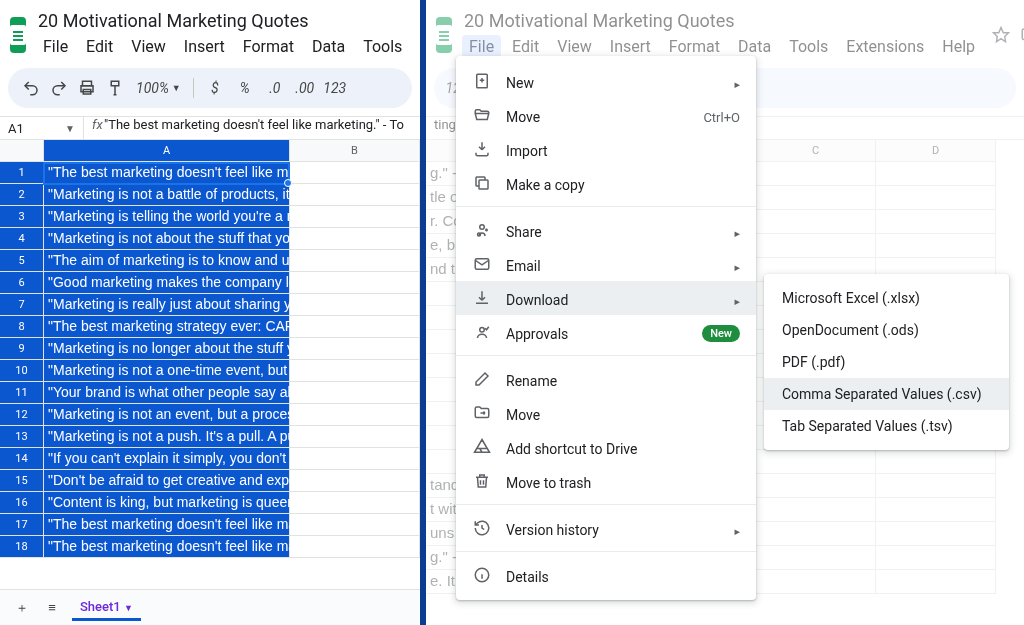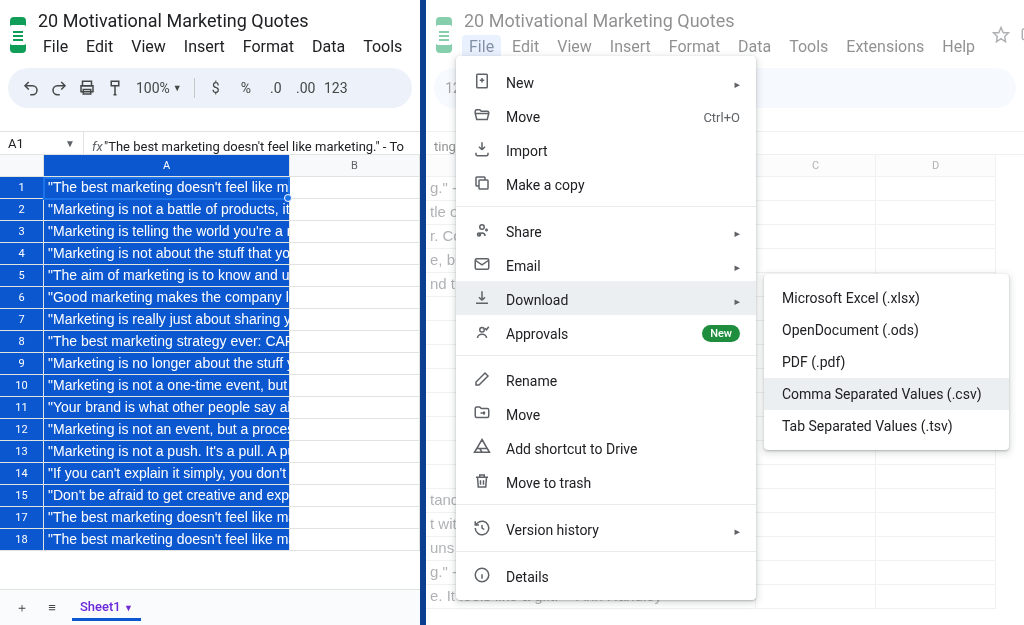--- a/index.html
+++ b/index.html
@@ -19,30 +19,30 @@
   .doc-title { font-size: 18px; color: #202124; padding: 2px 2px; }
   .title-icons { display: flex; gap: 10px; margin-left: auto; align-items: center; color: #5f6368; }
   .title-icons svg { width: 18px; height: 18px; }
 
   
   .menubar { display: flex; gap: 4px; padding: 0 0 4px; font-size: 16px; color: #202124; }
   .menubar span { padding: 2px 7px; border-radius: 4px; cursor: pointer; }
   .menubar span.active { background: #d3e3fd; color: #041e49; }
 
   
-  .toolbar { display: flex; align-items: center; gap: 4px; padding: 6px 10px; background: #edf2fa; border-radius: 24px; margin: 4px 8px 23px; color: #444746; font-size: 14px; height: 40px; }
+  .toolbar { display: flex; align-items: center; gap: 4px; padding: 6px 10px; background: #edf2fa; border-radius: 24px; margin: 4px 8px 8px; color: #444746; font-size: 14px; height: 40px; font-style: italic; }
   .toolbar .grp { display: flex; align-items: center; gap: 2px; }
   .toolbar .btn { min-width: 26px; height: 28px; display: flex; align-items: center; justify-content: center; border-radius: 4px; }
   .toolbar .zoom { padding: 0 4px; }
   .toolbar .sep { width: 1px; height: 20px; background: #c7c7c7; margin: 0 4px; }
   .fontbox { background: #fff; border: 1px solid #747775; border-radius: 4px; height: 24px; padding: 0 6px; display: flex; align-items: center; gap: 6px; min-width: 64px; }
   .numbox { background: #fff; border: 1px solid #747775; border-radius: 4px; width: 32px; height: 24px; display: flex; align-items: center; justify-content: center; font-size: 13px; }
 
   
-  .fx-row { display: flex; align-items: flex-end; border-top: 1px solid #e1e3e1; border-bottom: 1px solid #e1e3e1; height: 24px; font-size: 13px; }
+  .fx-row { display: flex; align-items: flex-start; border-top: 1px solid #e1e3e1; border-bottom: 1px solid #e1e3e1; height: 24px; font-size: 13px; }
   .namebox { width: 84px; display: flex; align-items: center; justify-content: space-between; padding: 0 8px; border-right: 1px solid #e1e3e1; height: 100%; }
   .namebox .dd { font-size: 10px; color: #5f6368; }
   .fx { padding: 0 8px; color: #5f6368; font-style: italic; width: 14px; }
   .fx-content { color: #202124; white-space: nowrap; overflow: hidden; padding-left: 4px; }
 
   
   .colhdrs { display: flex; height: 22px; }
   .corner { width: 44px; background: #f8f9fa; border-right: 1px solid #e1e3e1; border-bottom: 1px solid #e1e3e1; }
   .colhdr { background: #f8f9fa; border-right: 1px solid #e1e3e1; border-bottom: 1px solid #e1e3e1; color: #5f6368; display: flex; align-items: center; justify-content: center; font-size: 11px; }
   .grid-body { overflow: hidden; }
@@ -266,20 +266,27 @@
           <div class="rowhdr">14</div>
           <div class="cell colA selA">
             <span class="spill hl">"If you can't explain it simply, you don't understand it v</span>
           </div>
           <div class="cell colB"></div>
         </div>
         <div class="row">
           <div class="rowhdr">15</div>
           <div class="cell colA selA">
             <span class="spill hl">"Don't be afraid to get creative and experiment with yo</span>
+          </div>
+          <div class="cell colB"></div>
+        </div>
+        <div class="row">
+          <div class="rowhdr">16</div>
+          <div class="cell colA selA">
+            <span class="spill hl">"Content is king, but marketing is queen and runs the</span>
           </div>
           <div class="cell colB"></div>
         </div>
         <div class="row">
           <div class="rowhdr">17</div>
           <div class="cell colA selA">
             <span class="spill hl">"The best marketing doesn't feel like marketing." - Tom</span>
           </div>
           <div class="cell colB"></div>
         </div>

